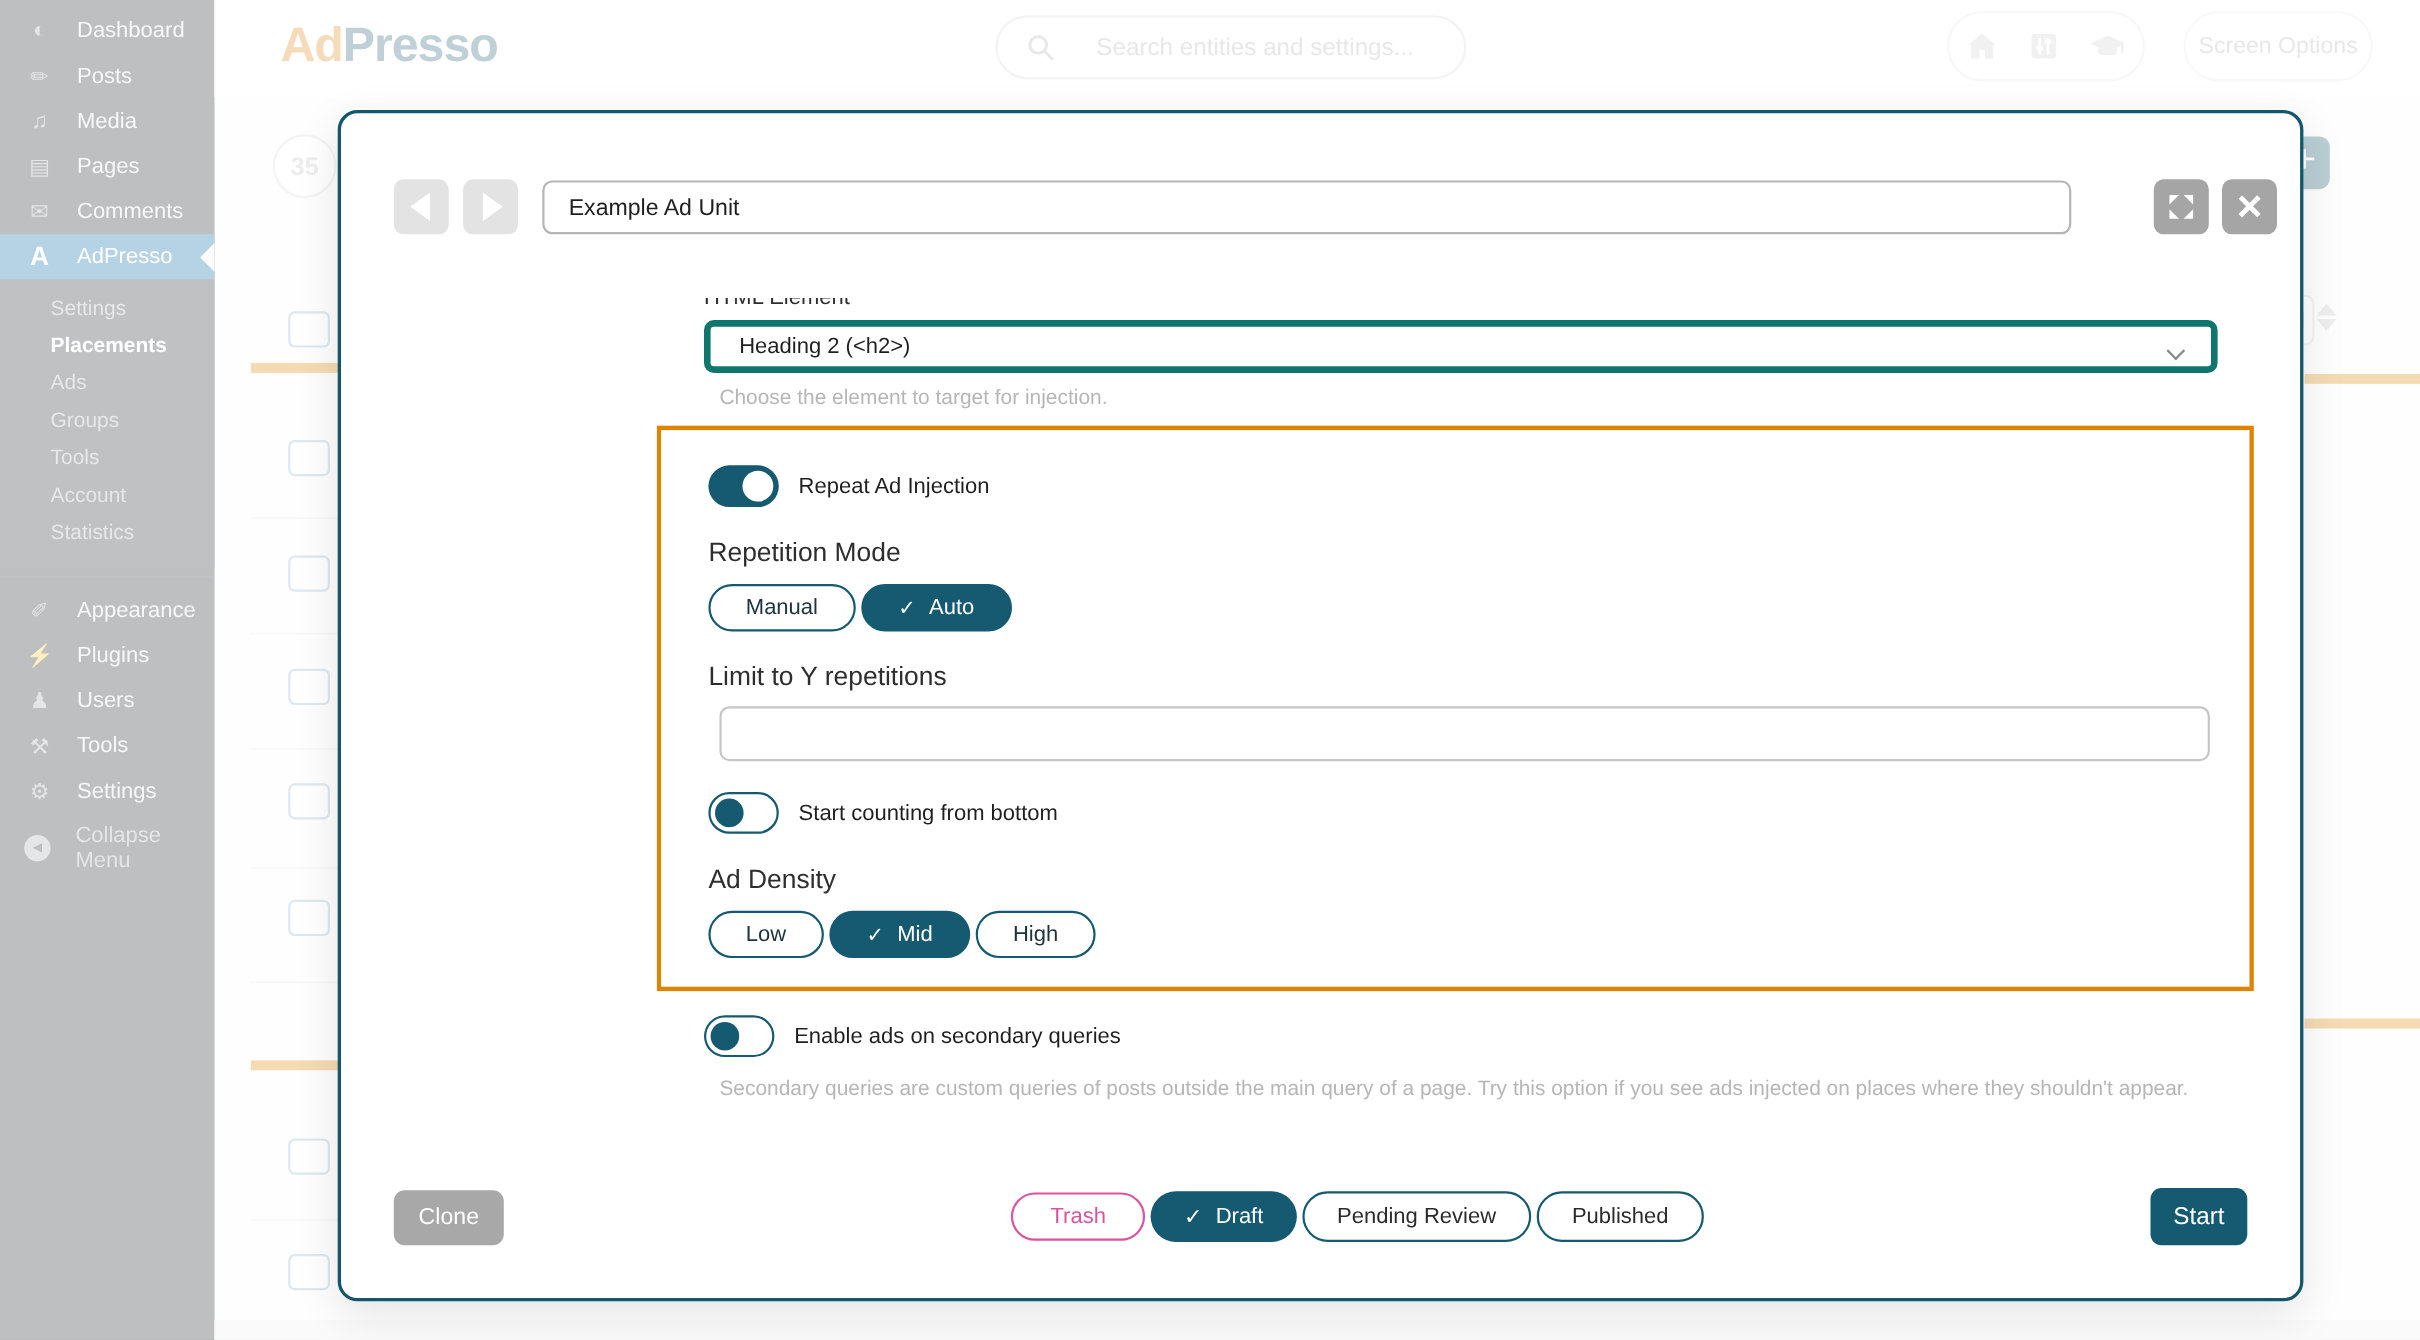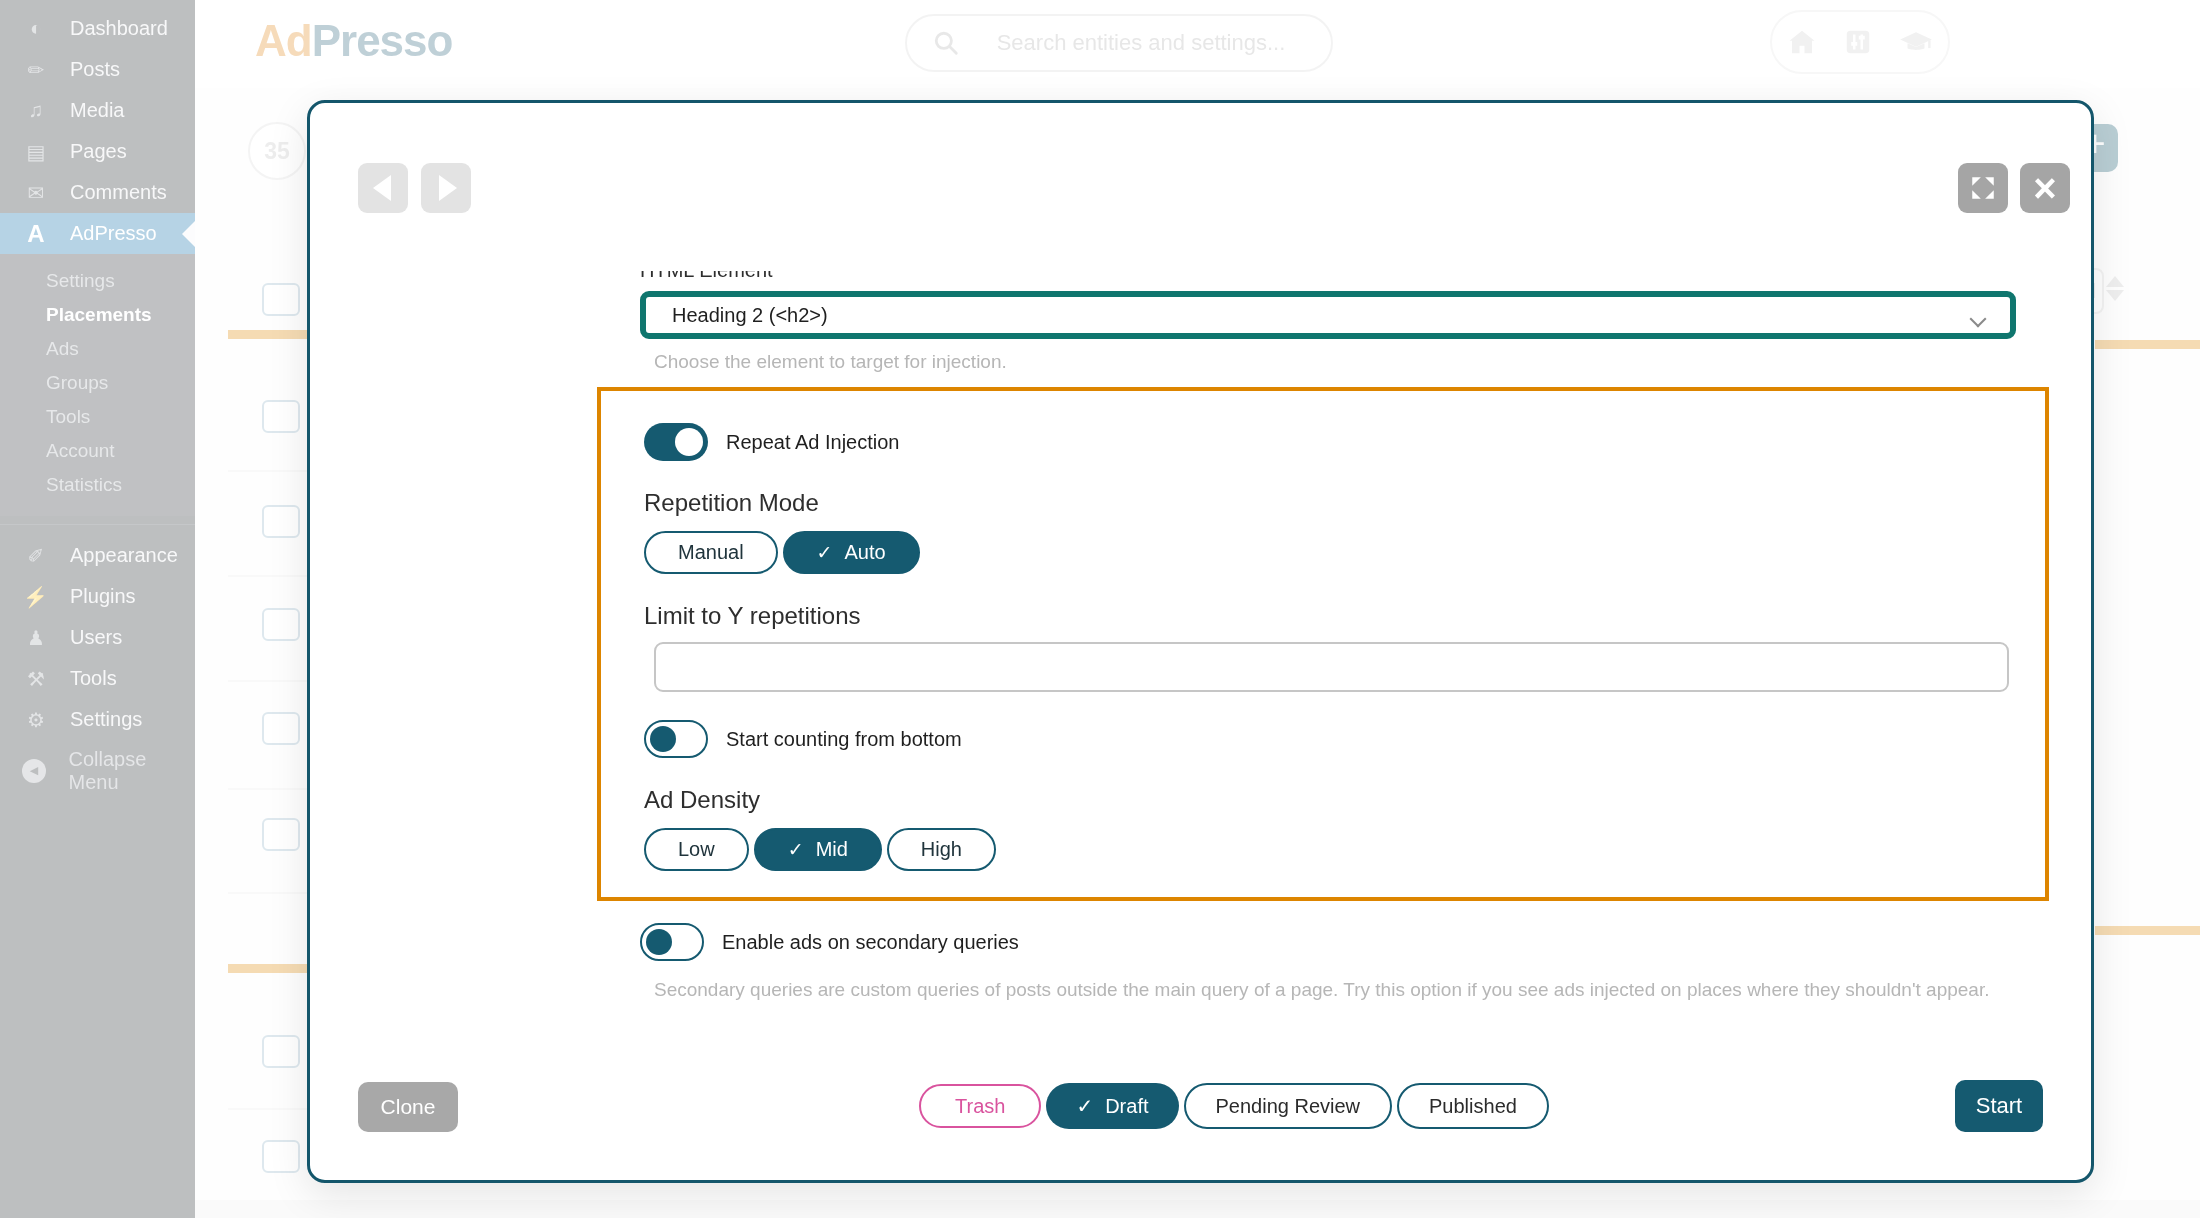--- a/index.html
+++ b/index.html
@@ -183,20 +183,23 @@
         <line x1="9" y1="6" x2="9" y2="18" stroke="#fff" stroke-width="2"></line>
         <line x1="15" y1="6" x2="15" y2="18" stroke="#fff" stroke-width="2"></line>
         <rect x="6.6" y="12" width="4.8" height="3" fill="#fff"></rect>
         <rect x="12.6" y="7" width="4.8" height="3" fill="#fff"></rect>
       </svg>
       <svg width="34" height="30" viewBox="0 0 28 24">
         <polygon points="14,4 27,10 14,16 1,10" fill="#cfcfcf"></polygon>
         <path d="M7 13 v4 c0 2 14 2 14 0 v-4 l-7 3.2 z" fill="#cfcfcf"></path>
         <line x1="25" y1="10.5" x2="25" y2="17" stroke="#cfcfcf" stroke-width="2"></line>
       </svg>
+    </div>
+    <div class="screenopts">
+      <span>Screen Options</span>
     </div>
   </header>
 
   <div class="badge-35">35</div>
   <div class="plus-btn">+</div>
   <div class="tanbar" style="left:228px; top:330px; width:80px;"></div>
   <div class="tanbar" style="left:2095px; top:340px; width:105px;"></div>
   <div class="tanbar" style="left:228px; top:964px; width:80px;"></div>
   <div class="tanbar" style="left:2095px; top:926px; width:105px;"></div>
   <div class="bg-checkbox" style="top:283px;"></div>
@@ -223,20 +226,21 @@
   <div class="overlay"></div>
 
   <div class="modal">
 
     <button class="navbtn prev">
       <span class="tri-l"></span>
     </button>
     <button class="navbtn next">
       <span class="tri-r"></span>
     </button>
+    <input class="title-input" type="text" value="Example Ad Unit" style="">
     <button class="iconbtn expand">
       <svg width="28" height="28" viewBox="0 0 26 26">
         <polygon points="3,3 11,3 3,11" fill="#fff"></polygon>
         <polygon points="23,3 23,11 15,3" fill="#fff"></polygon>
         <polygon points="23,23 15,23 23,15" fill="#fff"></polygon>
         <polygon points="3,23 3,15 11,23" fill="#fff"></polygon>
       </svg>
     </button>
     <button class="iconbtn close">
         <span>×</span>

